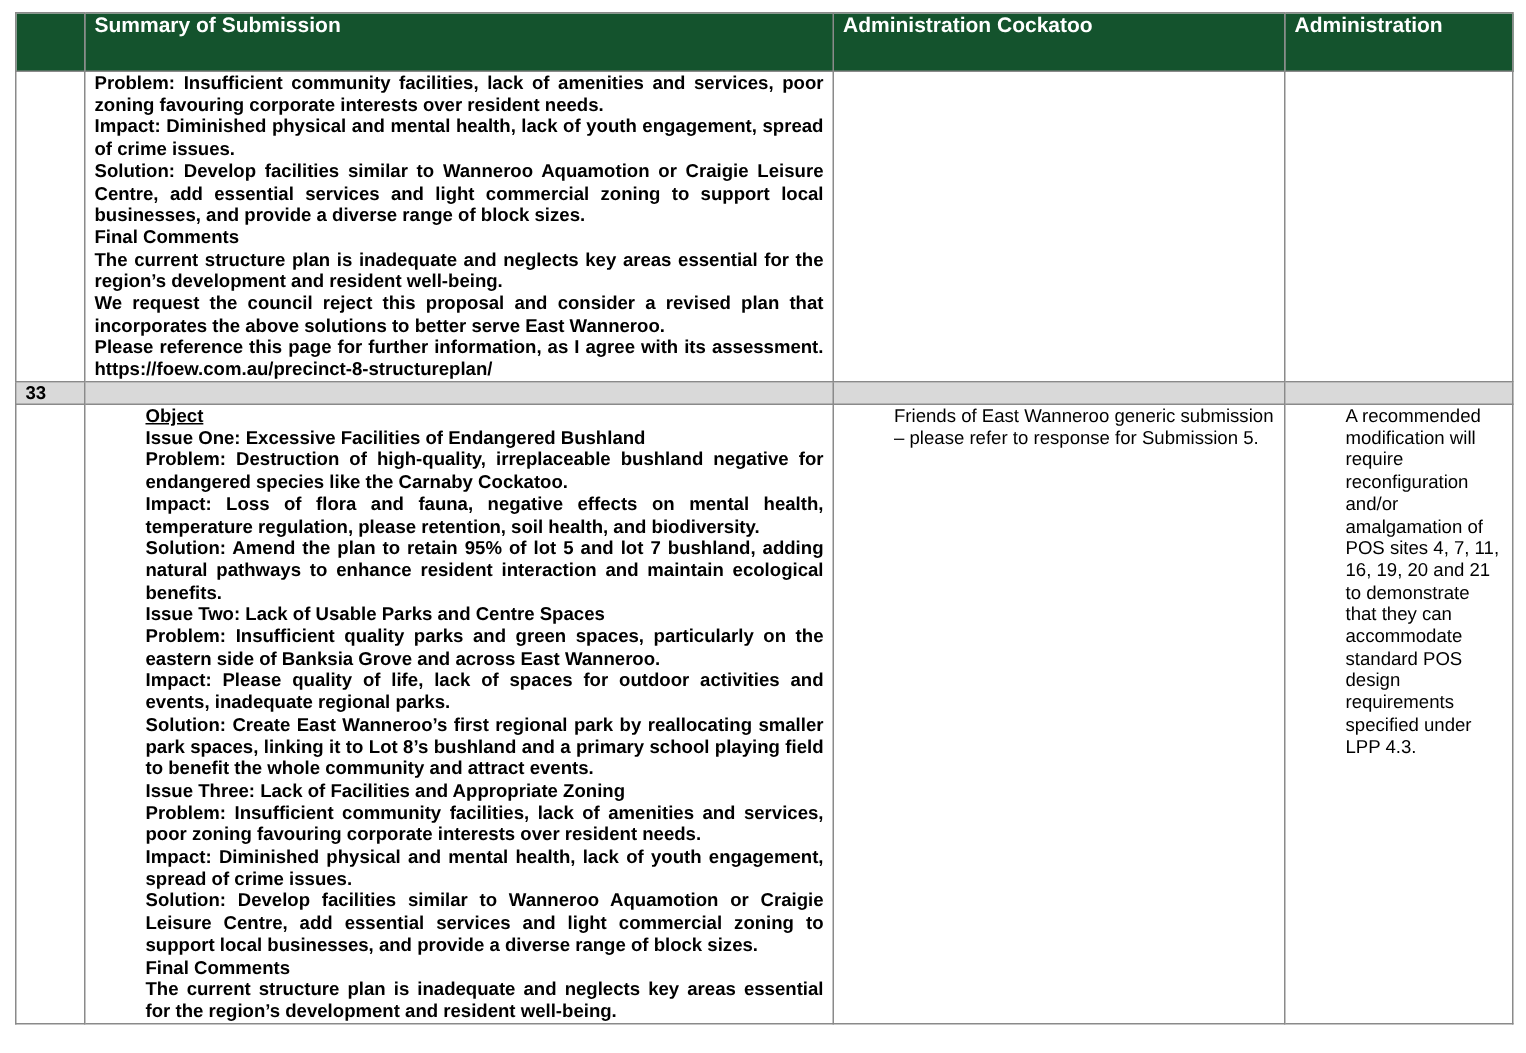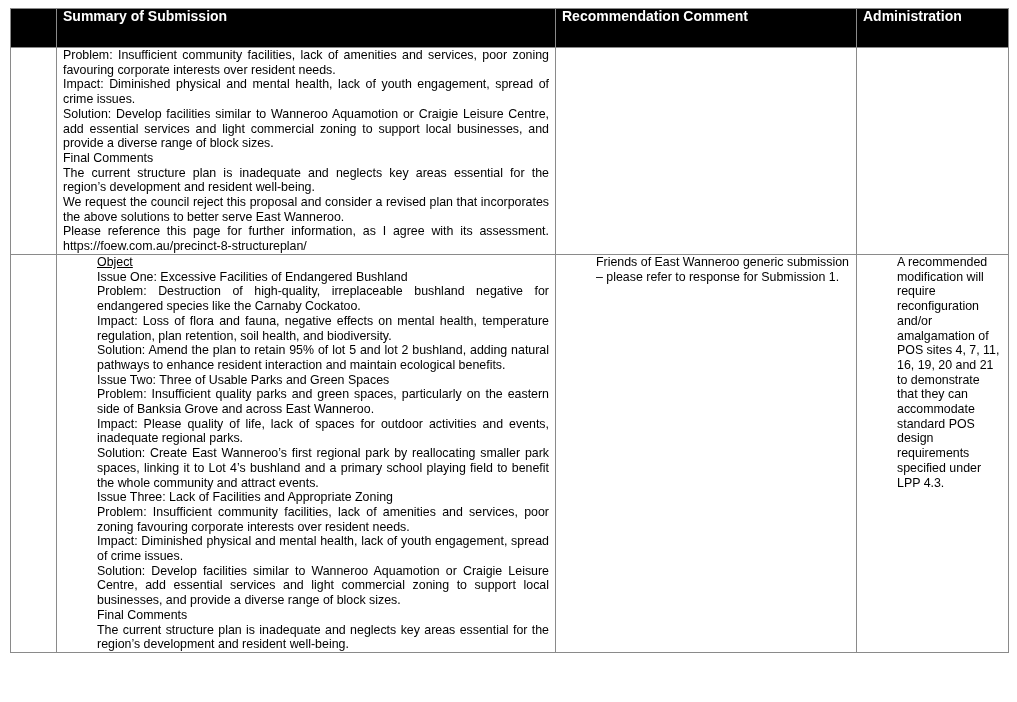--- a/index.html
+++ b/index.html
@@ -2,23 +2,23 @@
 <html><head>
   <meta charset="utf-8">
   <style>
     html, body { margin: 0; padding: 0; background: #ffffff; }
     body { width: 1017px; height: 702px; position: relative; overflow: hidden;
       font-family: "Liberation Sans", sans-serif; color: #000; }
     table.sub { position: absolute; left: 10px; top: 8px; width: 998px;
       border-collapse: collapse; table-layout: fixed; font-size: 12.4px; line-height: 14.7px; }
     table.sub td, table.sub th { border: 1px solid #8a8a8a; vertical-align: top; padding: 0 6px; }
     col.c1 { width: 46px; } col.c2 { width: 499px; } col.c3 { width: 301px; } col.c4 { width: 152px; }
-    thead th { background: #000000; color: #fff; font-weight: bold; font-size: 14px; text-align: left;
+    thead th { background: #14532d; color: #fff; font-weight: bold; font-size: 14px; text-align: left;
       height: 38px; vertical-align: middle; padding: 0 7px; border-color: #6d7690; }
-    td.summary .line { display: block; text-align: justify; text-align-last: left; }
+    td.summary .line { display: block; text-align: justify; text-align-last: left; font-weight: bold; }
     td.summary .line.u { text-decoration: underline; }
     tr.sep td { background: #d9d9d9; height: 14px; font-weight: bold; font-size: 12.4px; line-height: 14px; padding: 0 6px; }
     td.admin { padding-top: 16px; }
     td.rec { padding-top: 16px; margin-left: 20px; }
     tr.r1 td { height: 206px; }
     tr.r2 td { height: 397px; padding-left: 40px; }
   </style>
 </head>
 <body>
 
@@ -26,55 +26,61 @@
   <colgroup>
       <col class="c1">
       <col class="c2">
       <col class="c3">
       <col class="c4">
     </colgroup>
   <thead>
     <tr>
       <th></th>
       <th>Summary of Submission</th>
-      <th>Recommendation Comment</th>
+      <th>Administration Cockatoo</th>
       <th>Administration</th>
     </tr>
   </thead>
   <tbody>
     <tr class="r1">
       <td></td>
       <td class="summary">
         <span class="line">Problem: Insufficient community facilities, lack of amenities and services, poor zoning favouring corporate interests over resident needs.</span>
         <span class="line">Impact: Diminished physical and mental health, lack of youth engagement, spread of crime issues.</span>
         <span class="line">Solution: Develop facilities similar to Wanneroo Aquamotion or Craigie Leisure Centre, add essential services and light commercial zoning to support local businesses, and provide a diverse range of block sizes.</span>
         <span class="line">Final Comments</span>
         <span class="line">The current structure plan is inadequate and neglects key areas essential for the region’s development and resident well-being.</span>
         <span class="line">We request the council reject this proposal and consider a revised plan that incorporates the above solutions to better serve East Wanneroo.</span>
         <span class="line">Please reference this page for further information, as I agree with its assessment. https://foew.com.au/precinct-8-structureplan/</span>
       </td>
       <td class="admin"></td>
       <td class="rec"></td>
     </tr>
+    <tr class="sep">
+      <td>33</td>
+      <td></td>
+      <td></td>
+      <td></td>
+    </tr>
     <tr class="r2">
       <td></td>
       <td class="summary">
         <span class="line u">Object</span>
         <span class="line">Issue One: Excessive Facilities of Endangered Bushland</span>
         <span class="line">Problem: Destruction of high-quality, irreplaceable bushland negative for endangered species like the Carnaby Cockatoo.</span>
-        <span class="line">Impact: Loss of flora and fauna, negative effects on mental health, temperature regulation, plan retention, soil health, and biodiversity.</span>
-        <span class="line">Solution: Amend the plan to retain 95% of lot 5 and lot 2 bushland, adding natural pathways to enhance resident interaction and maintain ecological benefits.</span>
-        <span class="line">Issue Two: Three of Usable Parks and Green Spaces</span>
+        <span class="line">Impact: Loss of flora and fauna, negative effects on mental health, temperature regulation, please retention, soil health, and biodiversity.</span>
+        <span class="line">Solution: Amend the plan to retain 95% of lot 5 and lot 7 bushland, adding natural pathways to enhance resident interaction and maintain ecological benefits.</span>
+        <span class="line">Issue Two: Lack of Usable Parks and Centre Spaces</span>
         <span class="line">Problem: Insufficient quality parks and green spaces, particularly on the eastern side of Banksia Grove and across East Wanneroo.</span>
         <span class="line">Impact: Please quality of life, lack of spaces for outdoor activities and events, inadequate regional parks.</span>
-        <span class="line">Solution: Create East Wanneroo’s first regional park by reallocating smaller park spaces, linking it to Lot 4’s bushland and a primary school playing field to benefit the whole community and attract events.</span>
+        <span class="line">Solution: Create East Wanneroo’s first regional park by reallocating smaller park spaces, linking it to Lot 8’s bushland and a primary school playing field to benefit the whole community and attract events.</span>
         <span class="line">Issue Three: Lack of Facilities and Appropriate Zoning</span>
         <span class="line">Problem: Insufficient community facilities, lack of amenities and services, poor zoning favouring corporate interests over resident needs.</span>
         <span class="line">Impact: Diminished physical and mental health, lack of youth engagement, spread of crime issues.</span>
         <span class="line">Solution: Develop facilities similar to Wanneroo Aquamotion or Craigie Leisure Centre, add essential services and light commercial zoning to support local businesses, and provide a diverse range of block sizes.</span>
         <span class="line">Final Comments</span>
         <span class="line">The current structure plan is inadequate and neglects key areas essential for the region’s development and resident well-being.</span>
       </td>
-      <td class="admin">Friends of East Wanneroo generic submission – please refer to response for Submission 1.</td>
+      <td class="admin">Friends of East Wanneroo generic submission – please refer to response for Submission 5.</td>
       <td class="rec">A recommended modification will require reconfiguration and/or amalgamation of POS sites 4, 7, 11, 16, 19, 20 and 21 to demonstrate that they can accommodate standard POS design requirements specified under LPP 4.3.</td>
     </tr>
   </tbody>
 </table>
 
 </body></html>

